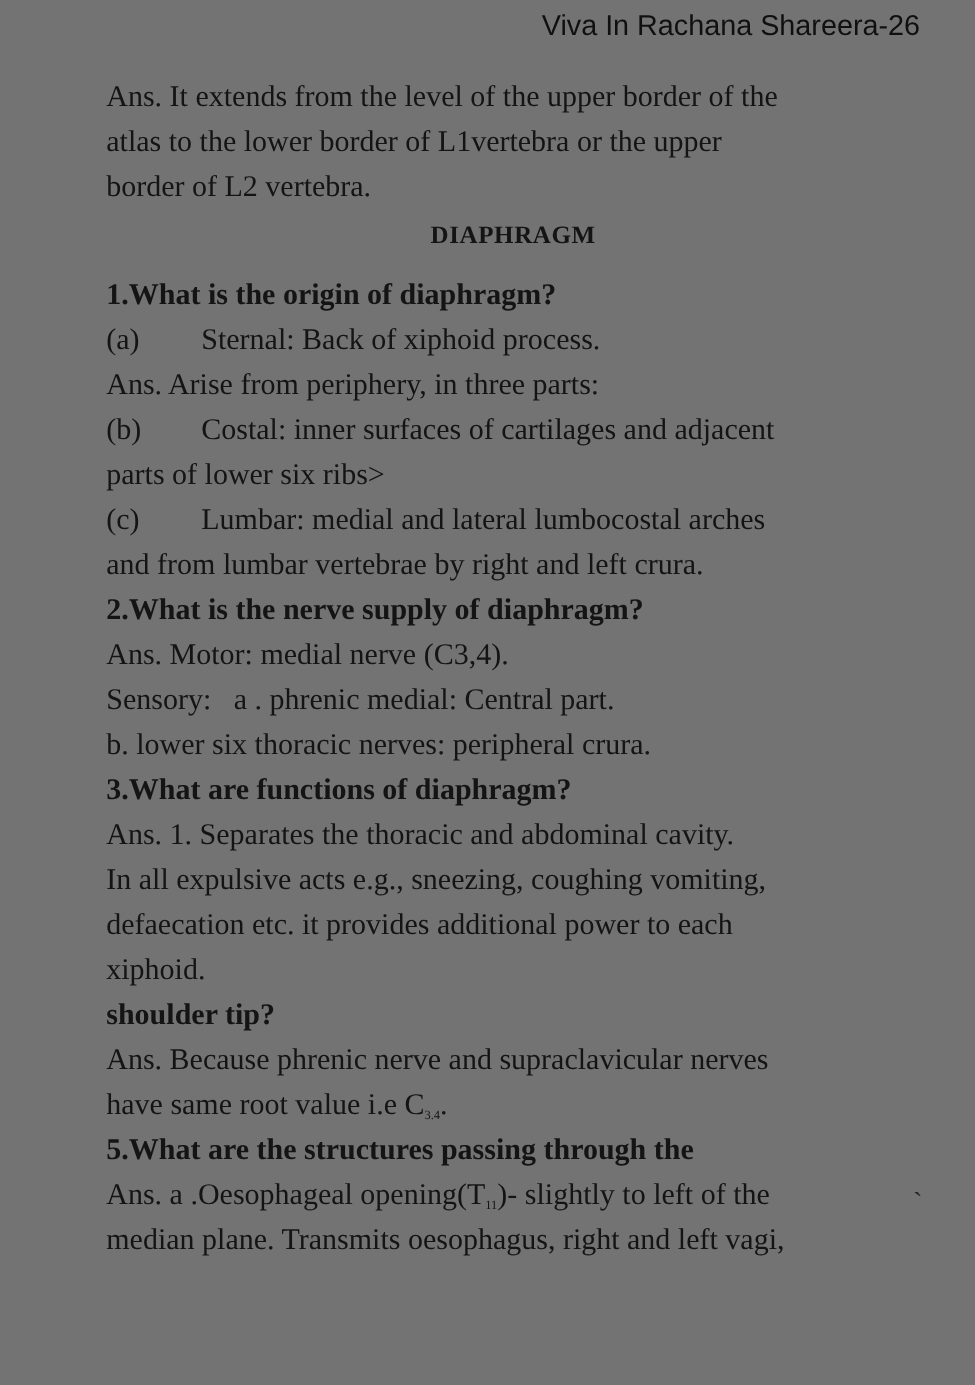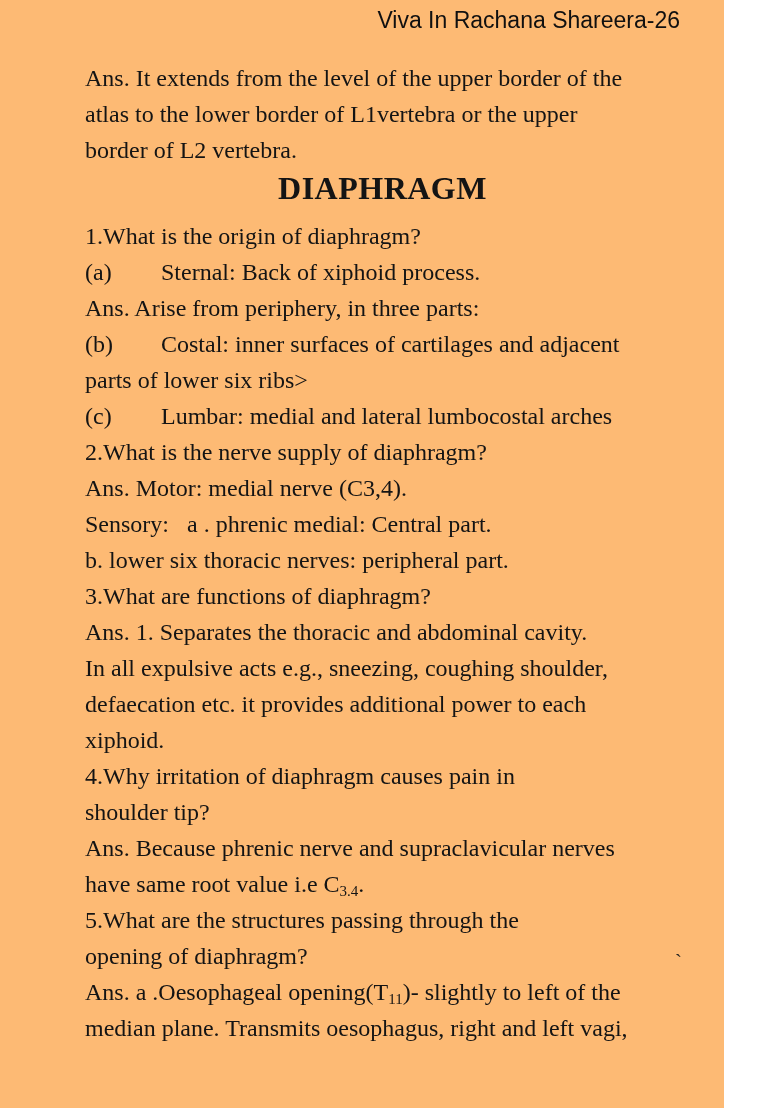--- a/index.html
+++ b/index.html
@@ -5,51 +5,51 @@
   * { margin: 0; padding: 0; box-sizing: border-box; }
   html, body { width: 780px; }
   body {
     width: 780px;
     height: 1108px;
     background: #ffffff;
     overflow: hidden;
   }
   .page {
     position: relative;
-    width: 724px;
+    width: 780px;
     height: 1108px;
-    background: #fdba74;
+    background: #737373;
     padding: 6px 44px 0 85px;
     font-family: "Liberation Serif", serif;
     font-size: 24px;
     line-height: 36px;
     color: #141414;
   }
   .running-header {
     font-family: "Liberation Sans", sans-serif;
     font-size: 23px;
     line-height: 28px;
     text-align: right;
     color: #101010;
   }
   .content { margin-top: 26px; }
   .line { white-space: pre-wrap; }
   .ans { font-weight: normal; }
-  .q { font-weight: normal; }
+  .q { font-weight: bold; }
   .marker { display: inline-block; width: 76px; }
   .section-title {
     text-align: center;
     font-weight: bold;
-    font-size: 32px;
+    font-size: 20px;
     line-height: 36px;
     margin: 2px 0 12px 0;
     letter-spacing: 0.5px;
   }
   sub {
-    font-size: 15px;
+    font-size: 10px;
     line-height: 0;
     vertical-align: baseline;
     position: relative;
     top: 4px;
   }
   .artifact {
     position: absolute;
     right: 42px;
     top: 944px;
     font-size: 22px;
@@ -73,47 +73,46 @@
 
     <div class="section-title">DIAPHRAGM</div>
 
     <div class="qa-block">
       <div class="line q">1.What is the origin of diaphragm?</div>
       <div class="line"><span class="marker">(a)</span><span>Sternal: Back of xiphoid process.</span></div>
       <div class="line"><span class="ans">Ans.</span><span> Arise from periphery, in three parts:</span></div>
       <div class="line"><span class="marker">(b)</span><span>Costal: inner surfaces of cartilages and adjacent</span></div>
       <div class="line">parts of lower six ribs&gt;</div>
       <div class="line"><span class="marker">(c)</span><span>Lumbar: medial and lateral lumbocostal arches</span></div>
+      <div class="line">and from lumbar vertebrae by right and left crura.</div>
     </div>
 
     <div class="qa-block">
       <div class="line q">2.What is the nerve supply of diaphragm?</div>
       <div class="line"><span class="ans">Ans.</span><span> Motor: medial nerve (C3,4).</span></div>
       <div class="line">Sensory:   a . phrenic medial: Central part.</div>
-      <div class="line">b. lower six thoracic nerves: peripheral part.</div>
+      <div class="line">b. lower six thoracic nerves: peripheral crura.</div>
     </div>
 
     <div class="qa-block">
       <div class="line q">3.What are functions of diaphragm?</div>
       <div class="line"><span class="ans">Ans.</span><span> 1. Separates the thoracic and abdominal cavity.</span></div>
-      <div class="line">In all expulsive acts e.g., sneezing, coughing shoulder,</div>
+      <div class="line">In all expulsive acts e.g., sneezing, coughing vomiting,</div>
       <div class="line">defaecation etc. it provides additional power to each</div>
       <div class="line">xiphoid.</div>
     </div>
 
     <div class="qa-block">
-      <div class="line q">4.Why irritation of diaphragm causes pain in</div>
       <div class="line q">shoulder tip?</div>
       <div class="line"><span class="ans">Ans.</span><span> Because phrenic nerve and supraclavicular nerves</span></div>
       <div class="line"><span>have same root value i.e C</span><sub>3.4</sub><span>.</span></div>
     </div>
 
     <div class="qa-block">
       <div class="line q">5.What are the structures passing through the</div>
-      <div class="line q">opening of diaphragm?</div>
       <div class="line"><span class="ans">Ans.</span><span> a .Oesophageal opening(T</span><sub>11</sub><span>)- slightly to left of the</span></div>
       <div class="line">median plane. Transmits oesophagus, right and left vagi,</div>
     </div>
 
   </div>
 
   <span class="artifact">`</span>
 
 </div>
 

